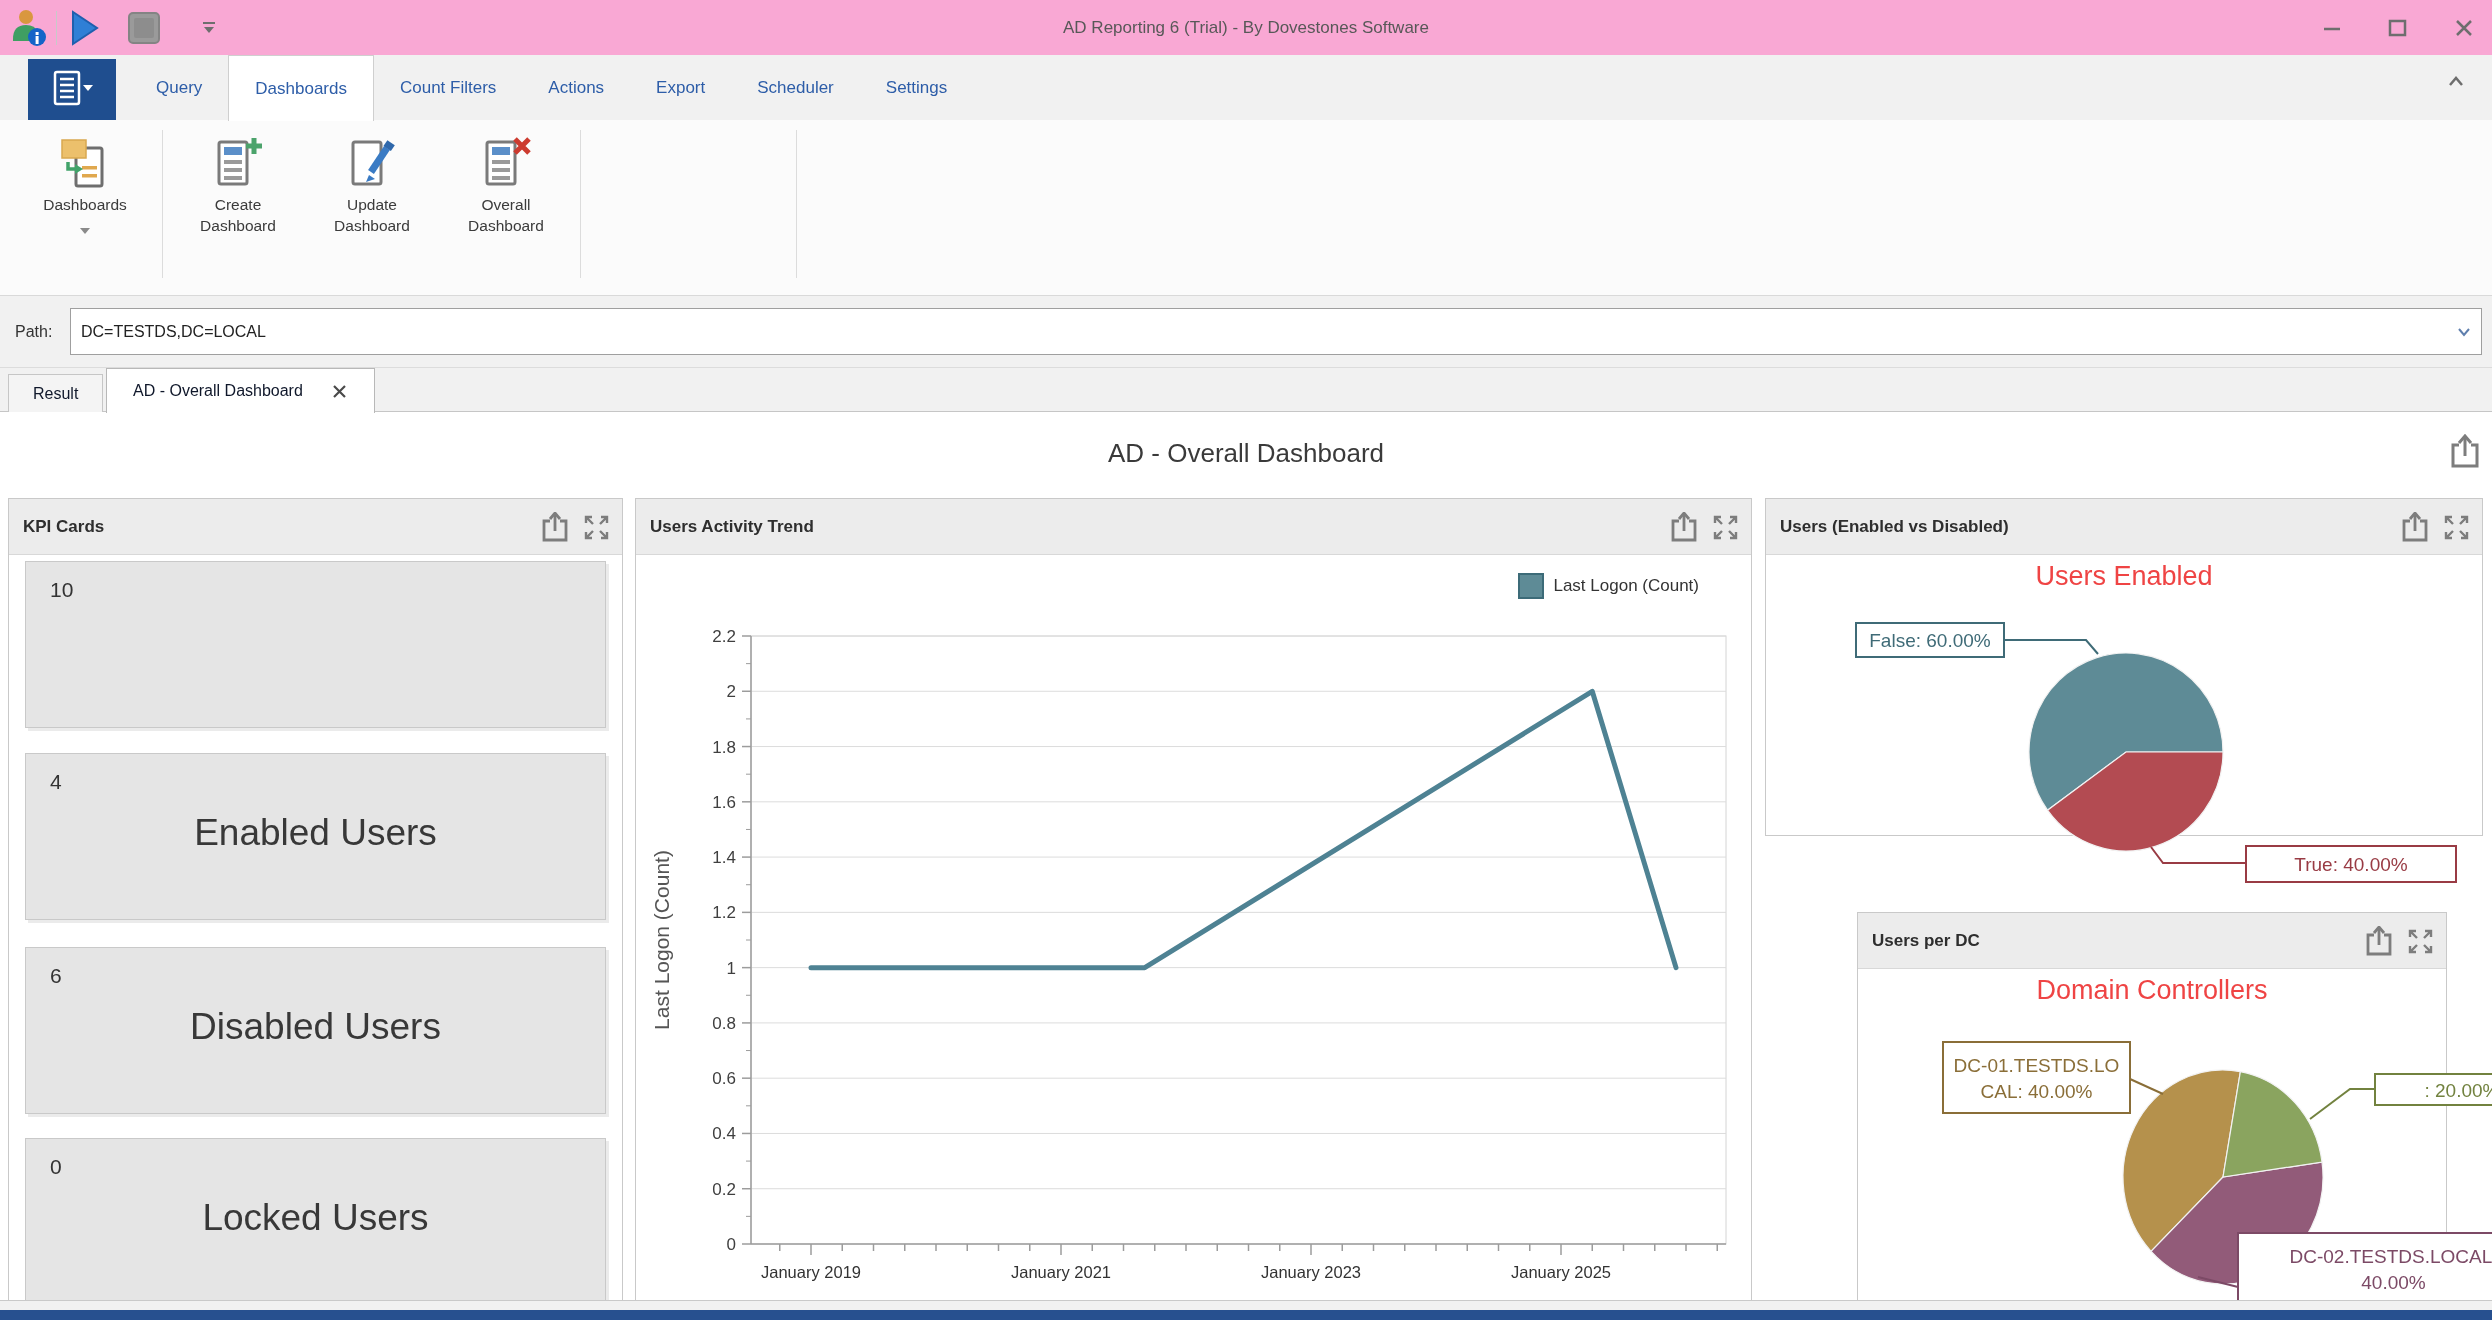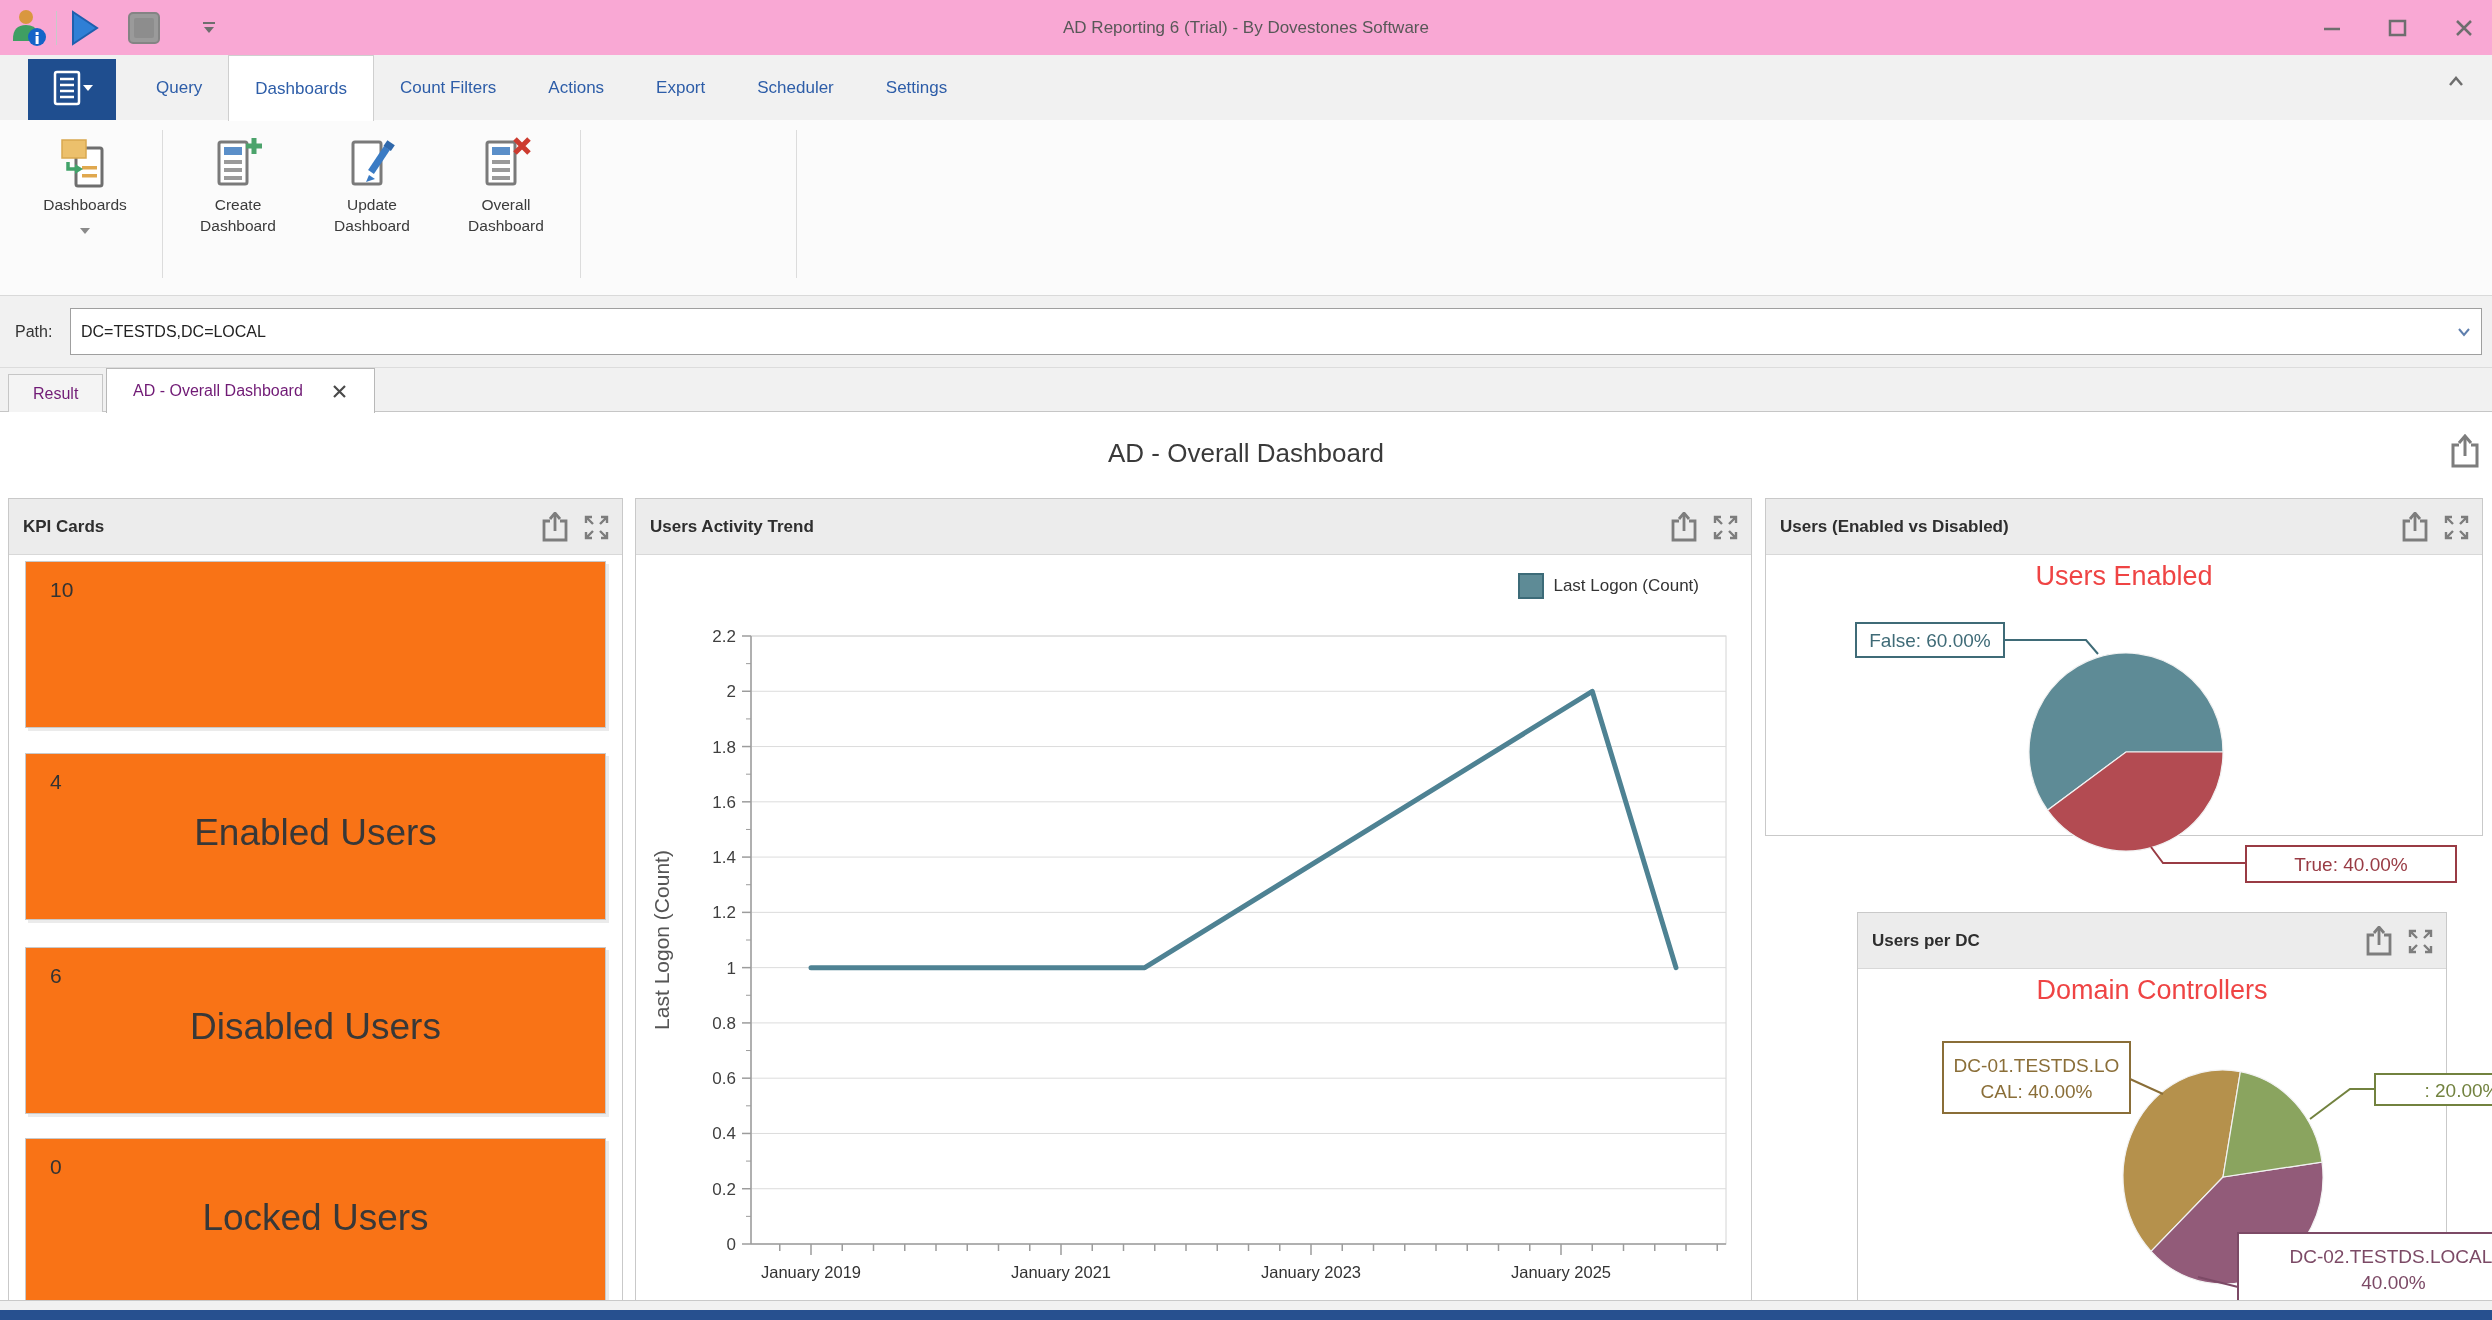--- a/index.html
+++ b/index.html
@@ -33,42 +33,42 @@
 
   
   #path-bar { left:0; top:296px; width:2492px; height:72px; background:#f1f1f1; border-bottom:1px solid #dcdcdc; }
   #path-label { position:absolute; left:15px; top:0; line-height:72px; font-size:16px; color:#333; }
   #path-combo { position:absolute; left:70px; right:10px; top:12px; height:47px; background:#fff; border:1px solid #9f9f9f; display:flex; align-items:center; }
   #path-value { flex:1; font-size:16px; color:#222; padding-left:10px; }
   #combo-arrow { width:34px; display:flex; justify-content:center; }
 
   
   #doc-tabs { left:0; top:368px; width:2492px; height:44px; background:#f1f1f1; border-bottom:1px solid #c6c6c6; z-index:2; }
-  .doc-tab { position:absolute; display:flex; align-items:center; font-size:16px; color:#701a75; }
+  .doc-tab { position:absolute; display:flex; align-items:center; font-size:16px; color:#0f172a; }
   #tab-result { left:8px; top:6px; height:38px; padding:0 24px; background:#f4f4f4; border:1px solid #c6c6c6; border-bottom:none; }
   #tab-dashboard { left:106px; top:0; height:45px; padding:0 26px; background:#fff; border:1px solid #b8b8b8; border-bottom:none; z-index:3; }
   #tab-dashboard .close { margin-left:28px; display:flex; }
 
   
   #content { left:0; top:412px; width:2492px; height:888px; background:#fff; }
   #dash-title { left:0; top:26px; width:2492px; text-align:center; font-size:26px; color:#3a3a3a; }
   #dash-export { left:2448px; top:22px; }
 
   .panel { position:absolute; border:1px solid #c9c9c9; background:#fff; }
   .panel-header { position:relative; height:56px; background:#ececec; border-bottom:1px solid #d8d8d8; }
   .panel-title { position:absolute; left:14px; top:0; line-height:56px; font-size:17px; font-weight:bold; color:#2e2e2e; }
   .hdr-export { position:absolute; right:52px; top:13px; }
   .hdr-max { position:absolute; right:12px; top:15px; }
 
   #panel-kpi   { left:8px;    top:86px;  width:615px;  height:810px; }
   #panel-trend { left:635px;  top:86px;  width:1117px; height:810px; }
   #panel-pie1  { left:1765px; top:86px;  width:718px;  height:338px; }
   #panel-pie2  { left:1857px; top:500px; width:590px;  height:396px; }
 
-  .kpi-card { position:absolute; left:16px; width:581px; height:167px; background:#f97316; border:1px solid #c9c9c9; box-shadow:3px 3px 0 rgba(0,0,0,0.08); }
+  .kpi-card { position:absolute; left:16px; width:581px; height:167px; background:#e5e5e5; border:1px solid #c9c9c9; box-shadow:3px 3px 0 rgba(0,0,0,0.08); }
   .kpi-value { position:absolute; left:24px; top:16px; font-size:21px; color:#333; }
   .kpi-label { position:absolute; left:0; top:58px; width:100%; text-align:center; font-size:37px; color:#383838; }
 
   #trend-legend { position:absolute; top:74px; right:52px; display:flex; align-items:center; gap:9px; z-index:2; }
   #legend-swatch { width:26px; height:26px; background:#5e8b96; border:2px solid #3c6b78; }
   #legend-text { font-size:17px; color:#333; }
   .chart-svg { position:absolute; left:0; top:56px; }
 
   .pie-title { position:absolute; left:0; top:62px; width:100%; text-align:center; font-size:27px; color:#ef4444; z-index:2; }
 

